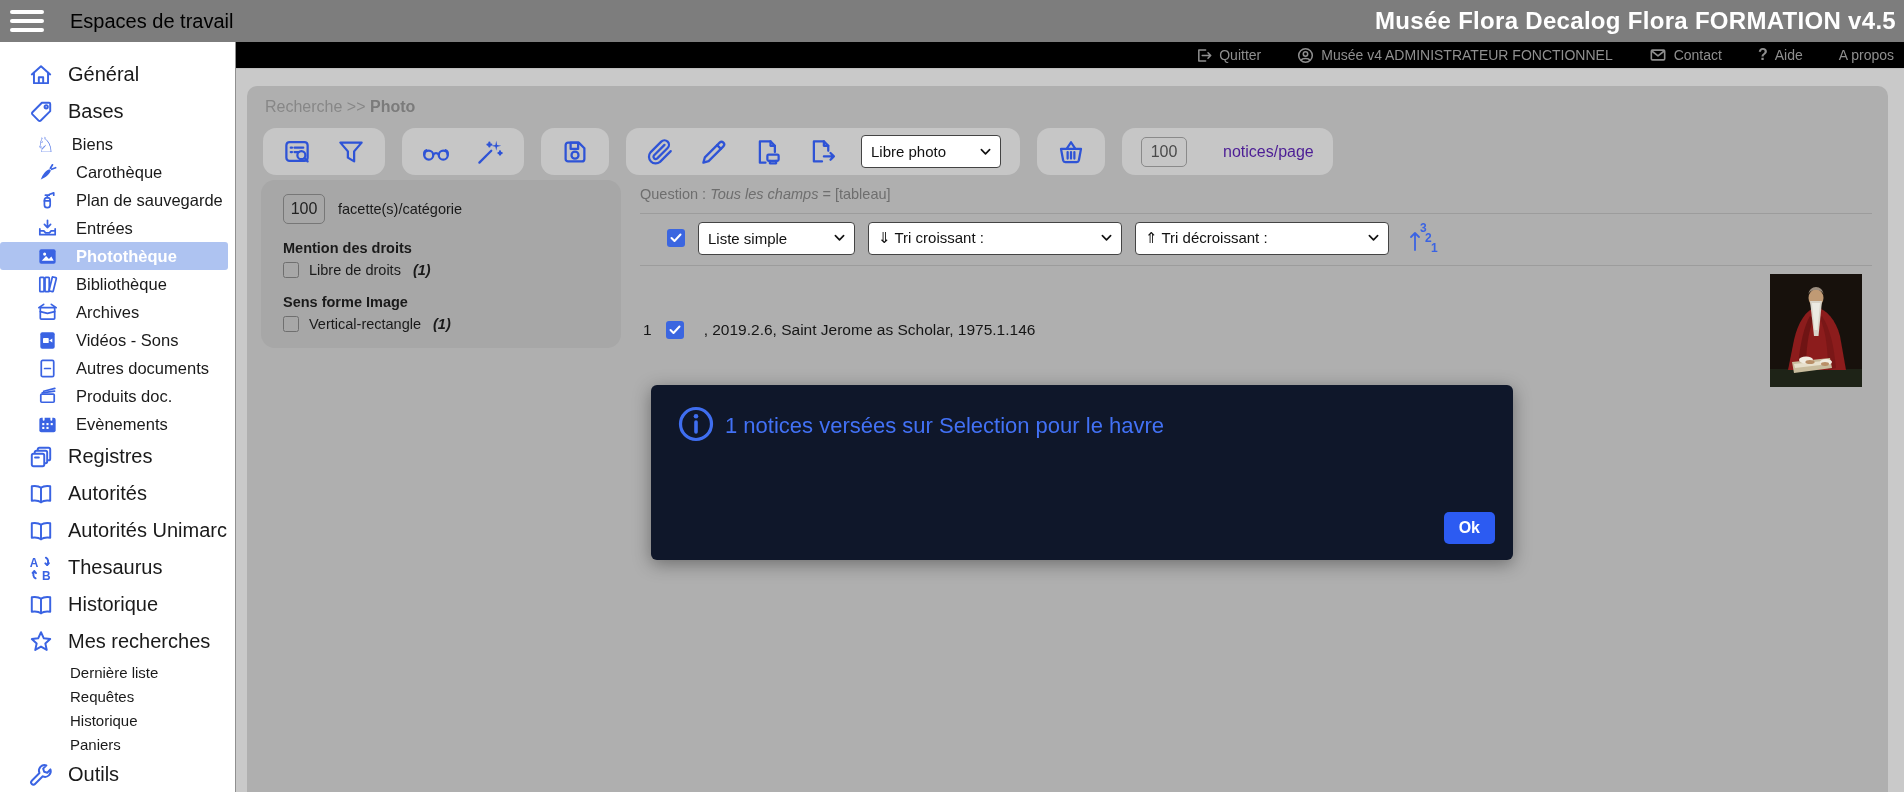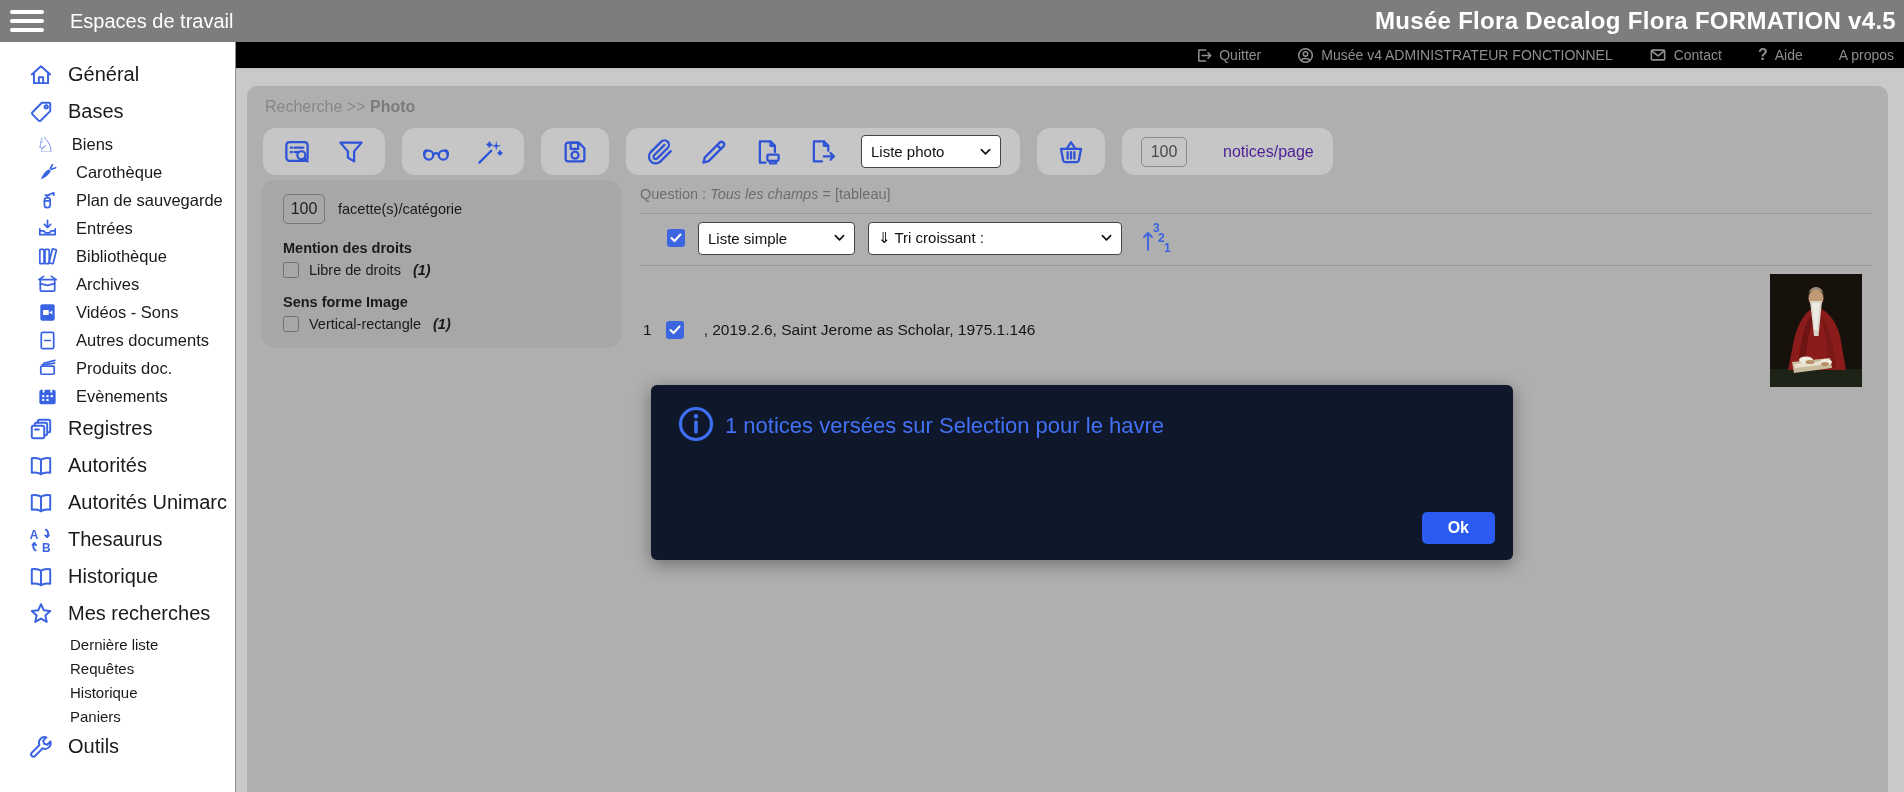--- a/index.html
+++ b/index.html
@@ -9,21 +9,21 @@
     background:#c9c9c9; position:relative; overflow:hidden; color:#1a1a1a;
   }
   svg { display:block; }
   .ic { stroke:currentColor; fill:none; stroke-width:1.8; stroke-linecap:round; stroke-linejoin:round; }
 
   
   .topbar { position:absolute; left:0; top:0; width:1904px; height:42px; background:#7d7d7d;
             display:flex; align-items:center; color:#fff; z-index:5; }
   .hamburger { margin-left:10px; width:34px; display:flex; flex-direction:column; gap:5px; cursor:pointer; }
   .hamburger i { display:block; height:4px; background:#fff; border-radius:2px; }
-  .workspace-label { margin-left:26px; font-size:20px; color:#ffffff; }
+  .workspace-label { margin-left:26px; font-size:20px; color:#000000; }
   .app-title { margin-left:auto; padding-right:8px; font-size:24px; font-weight:bold; letter-spacing:.3px; }
 
   
   .headrow { position:absolute; left:236px; top:42px; width:1668px; height:27px; background:#000000;
              border-bottom:1px solid #bdbdbd; display:flex; align-items:center; justify-content:flex-end;
              gap:36px; padding-right:10px; color:#8f8f8f; font-size:14px; }
   .hitem { display:flex; align-items:center; gap:7px; cursor:pointer; }
   .hitem .q { font-size:16px; font-weight:bold; }
 
   
@@ -87,21 +87,21 @@
                font-size:15.5px; color:#151515; }
   .resultrow .rtext { margin-left:6px; }
   .thumb { position:absolute; left:1523px; top:188px; width:92px; height:113px; cursor:pointer; }
 
   
   .dialog { position:absolute; left:651px; top:385px; width:862px; height:175px; background:#0f172a;
             border-radius:6px; box-shadow:0 4px 18px rgba(0,0,0,.38); z-index:20; }
   .dialog-msg { position:absolute; left:74px; top:28px; font-size:22px; color:#4271f5; }
   .dialog-info { position:absolute; left:26px; top:20px; color:#3f6ef0; }
   .ok-btn { position:absolute; right:18px; bottom:16px; background:#2c5bf2; color:#fff; font-weight:bold;
-            font-size:16px; border:none; border-radius:5px; padding:7px 26px; cursor:pointer;
+            font-size:16px; border:none; border-radius:5px; padding:7px 15px; cursor:pointer;
             font-family:"Liberation Sans", sans-serif; }
 </style>
 </head>
 <body>
 
 <div class="topbar">
   <div class="hamburger">
       <i></i>
       <i></i>
       <i></i>
@@ -201,20 +201,30 @@
     <span class="sicon">
         <svg class="ic" width="23" height="23" viewBox="0 0 24 24">
           <path d="M12 3.5 V11 M8.8 7.8 L12 11 L15.2 7.8"></path>
           <path d="M4 12.5 V18.5 H20 V12.5"></path>
           <path d="M4 14.5 H8.2 L10 16.5 H14 L15.8 14.5 H20"></path>
         </svg>
       </span>
     <span class="slabel">Entrées</span>
   </div>
 
+  <div class="srow l2 selected">
+    <span class="sicon">
+        <svg width="23" height="23" viewBox="0 0 24 24">
+          <rect x="3.5" y="4.5" width="17" height="15" rx="2" fill="currentColor"></rect>
+          <circle cx="9" cy="9.5" r="1.6" fill="#fff"></circle>
+          <path d="M6 16.5 L10.5 11.5 L13.5 14.5 L16 12 L18.5 16.5 Z" fill="#fff"></path>
+        </svg>
+      </span>
+    <span class="slabel">Photothèque</span>
+  </div>
 
   <div class="srow l2">
     <span class="sicon">
         <svg class="ic" width="23" height="23" viewBox="0 0 24 24">
           <rect x="4" y="4.5" width="4.4" height="15" rx="0.8"></rect>
           <rect x="9.4" y="4.5" width="4.4" height="15" rx="0.8"></rect>
           <g transform="rotate(14 17 12)">
             <rect x="15.2" y="4.2" width="4.4" height="15" rx="0.8"></rect>
           </g>
         </svg>
@@ -445,21 +455,21 @@
           </svg>
         </span>
       <span class="tbtn">
           <svg class="ic" width="30" height="30" viewBox="0 0 24 24" stroke-width="1.9">
             <path d="M17 11 V7 L13.5 3.5 H5.5 V19.5 H12"></path>
             <path d="M13.5 3.5 V7 H17"></path>
             <path d="M13.5 15.5 H21.5 M18.8 12.8 L21.5 15.5 L18.8 18.2"></path>
           </svg>
         </span>
       <div class="fselect export-select">
-        <span>Liste photo</span>
+        <span>Libre photo</span>
         <svg class="ic chev" width="11" height="8" viewBox="0 0 12 8" stroke="#333">
             <path d="M1.5 1.5 L6 6 L10.5 1.5"></path>
           </svg>
       </div>
     </div>
     <div class="tgroup">
       <span class="tbtn">
           <svg class="ic" width="30" height="30" viewBox="0 0 24 24" stroke-width="1.9">
             <path d="M8.5 9.5 L12 4.2 L15.5 9.5"></path>
             <path d="M4 9.5 H20 L18.3 18.6 A1.8 1.8 0 0 1 16.5 20 H7.5 A1.8 1.8 0 0 1 5.7 18.6 Z"></path>
@@ -507,20 +517,26 @@
         </svg>
     </span>
     <div class="fselect sel-list">
       <span>Liste simple</span>
       <svg class="ic chev" width="11" height="8" viewBox="0 0 12 8" stroke="#333">
           <path d="M1.5 1.5 L6 6 L10.5 1.5"></path>
         </svg>
     </div>
     <div class="fselect sel-sort">
       <span>⇓ Tri croissant :</span>
+      <svg class="ic chev" width="11" height="8" viewBox="0 0 12 8" stroke="#333">
+          <path d="M1.5 1.5 L6 6 L10.5 1.5"></path>
+        </svg>
+    </div>
+    <div class="fselect sel-sort">
+      <span>⇑ Tri décroissant :</span>
       <svg class="ic chev" width="11" height="8" viewBox="0 0 12 8" stroke="#333">
           <path d="M1.5 1.5 L6 6 L10.5 1.5"></path>
         </svg>
     </div>
     <span class="sort321">
       <span class="s3">3</span>
       <span class="s2">2</span>
       <span class="s1">1</span>
       <svg class="ic" width="12" height="22" viewBox="0 0 12 22">
           <path d="M6 20 V3 M2 7 L6 3 L10 7"></path>

